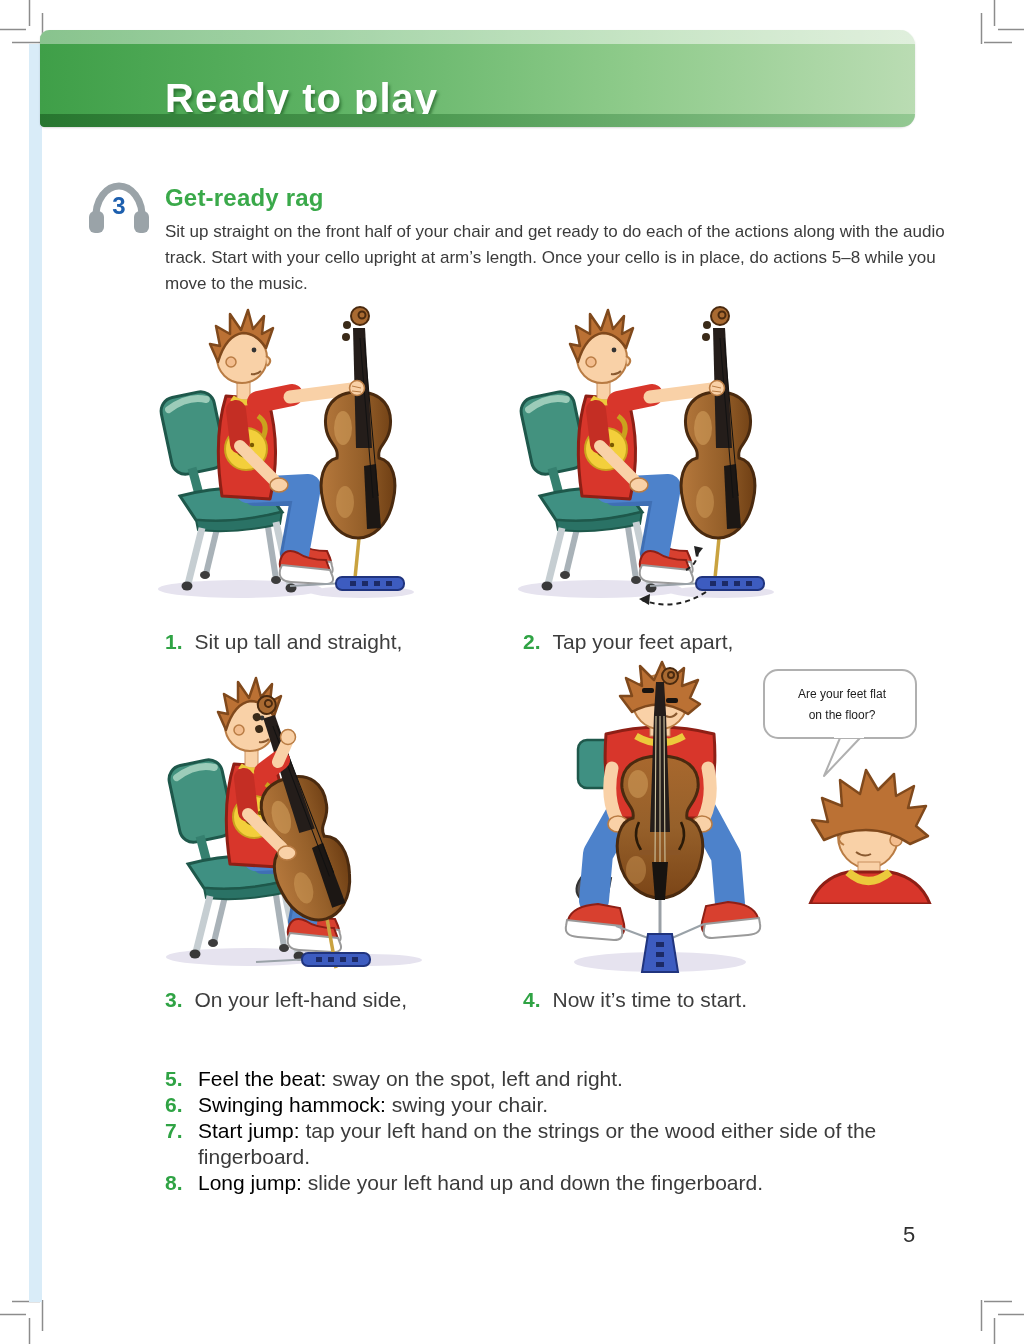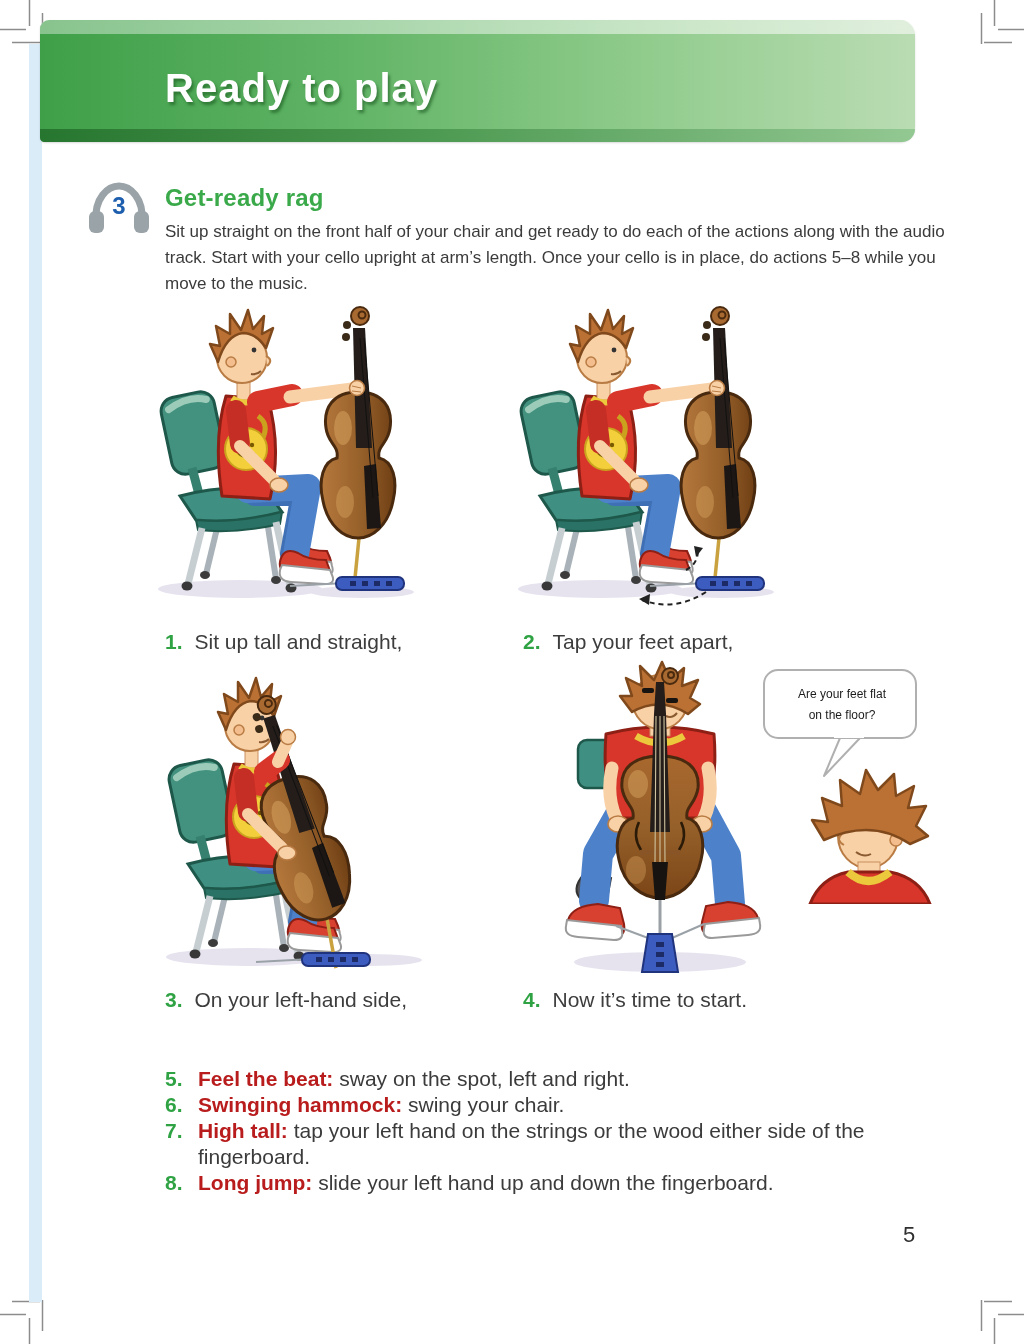--- a/index.html
+++ b/index.html
@@ -4,21 +4,21 @@
 <style>
   html,body{margin:0;padding:0;background:#ffffff;}
   .page{position:relative;width:1024px;height:1344px;background:#ffffff;overflow:hidden;
         font-family:"Liberation Sans","DejaVu Sans",sans-serif;}
   .abs{position:absolute;}
 
   
   .edge-strip{left:29px;top:44px;width:13px;height:1258px;background:#d9ecf8;}
 
   
-  .banner{left:40px;top:20px;width:875px;height:122px;border-radius:9px 15px 15px 5px;
+  .banner{left:40px;top:30px;width:875px;height:97px;border-radius:9px 15px 15px 5px;
           background:linear-gradient(to right,#3f9f48 0%,#5db263 32%,#8fcb8b 68%,#badcb3 100%);
           box-shadow:0 1px 2px rgba(0,0,0,0.15);text-align:right;}
   .banner::before{content:"";position:absolute;left:0;top:0;right:0;height:14px;
           border-radius:9px 15px 0 0;
           background:linear-gradient(to right,rgba(255,255,255,0.38),rgba(255,255,255,0.55));}
   .banner::after{content:"";position:absolute;left:0;bottom:0;right:0;height:13px;
           border-radius:0 0 15px 5px;
           background:linear-gradient(to right,#27762f 0%,#4d9a52 45%,#93c892 100%);}
   .banner-title{position:absolute;left:125px;top:46px;font-size:40px;font-weight:bold;
           color:#ffffff;letter-spacing:1px;text-shadow:2px 3px 3px rgba(20,80,25,0.55);}
@@ -29,21 +29,21 @@
 
   
   .caption{font-size:21px;color:#3d3d3d;white-space:nowrap;}
   .caption .num{color:#2fa344;font-weight:bold;margin-right:12px;}
 
   
   .steps{left:165px;top:1066px;width:725px;font-size:21px;line-height:26px;color:#3b3b3b;}
   .step{display:flex;}
   .step .num{color:#2fa344;font-weight:bold;width:33px;flex:0 0 33px;}
   .step .body{flex:1;}
-  .step .lead{font-weight:bold;color:#b91c1c;}
+  .step .lead{font-weight:normal;color:#000000;}
 
   .page-number{left:903px;top:1222px;font-size:22px;color:#2f2f2f;}
 
   
   .bubble-text{left:772px;top:684px;width:140px;text-align:center;font-size:12px;
                line-height:21px;color:#1c1c1c;}
 
   svg{display:block;}
   .hidden-defs{position:absolute;width:0;height:0;overflow:hidden;}
 </style>
@@ -318,21 +318,21 @@
     <div class="step">
       <span class="num">5.</span>
       <span class="body"><span class="lead">Feel the beat:</span><span> sway on the spot, left and right.</span></span>
     </div>
     <div class="step">
       <span class="num">6.</span>
       <span class="body"><span class="lead">Swinging hammock:</span><span> swing your chair.</span></span>
     </div>
     <div class="step">
       <span class="num">7.</span>
-      <span class="body"><span class="lead">High tall:</span><span> tap your left hand on the strings or the wood either side of the fingerboard.</span></span>
+      <span class="body"><span class="lead">Start jump:</span><span> tap your left hand on the strings or the wood either side of the fingerboard.</span></span>
     </div>
     <div class="step">
       <span class="num">8.</span>
       <span class="body"><span class="lead">Long jump:</span><span> slide your left hand up and down the fingerboard.</span></span>
     </div>
   </div>
 
   <div class="abs page-number">5</div>
 
 </div>

